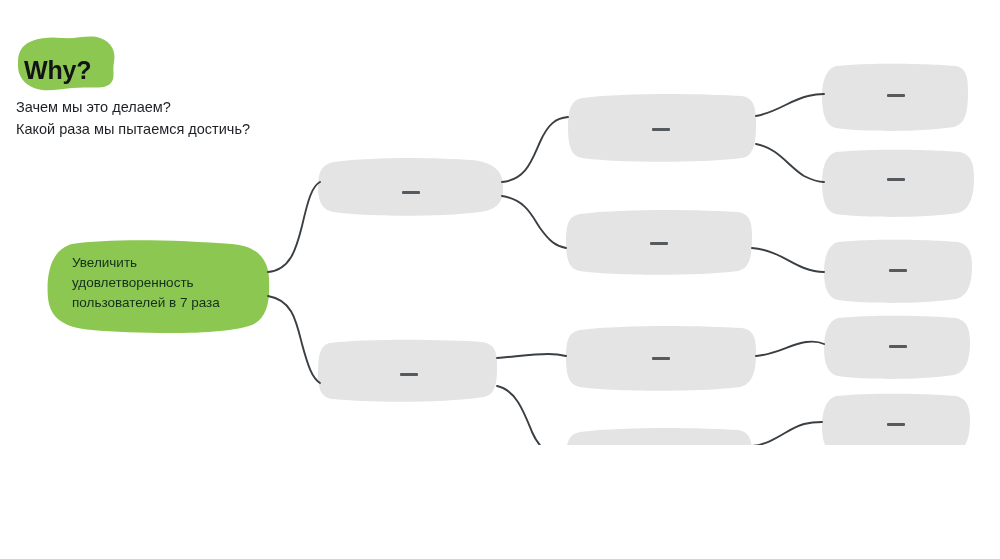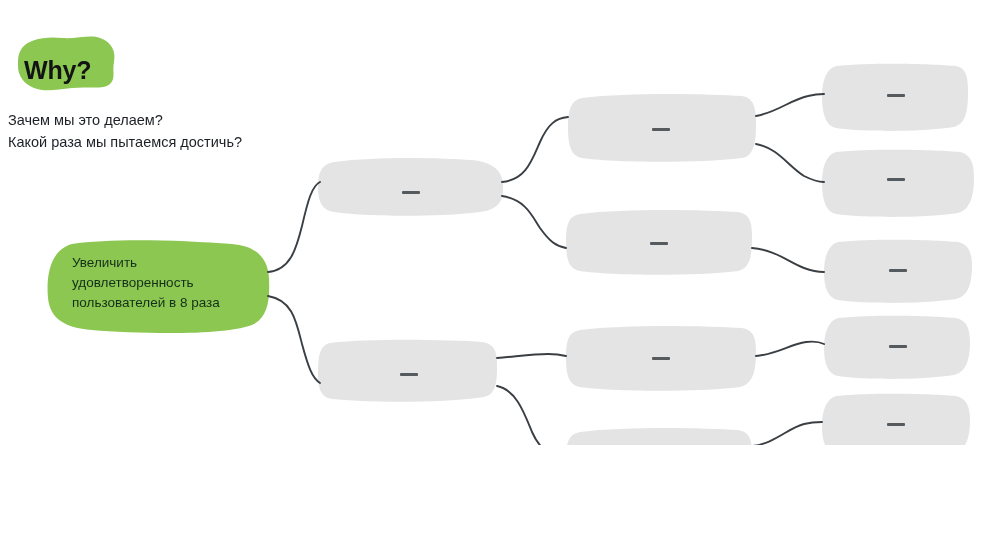--- a/index.html
+++ b/index.html
@@ -30,24 +30,23 @@
     left: 24px;
     top: 56px;
     font-size: 25px;
     font-weight: bold;
     color: #111314;
     letter-spacing: -0.2px;
     z-index: 4;
   }
   .hdr-lines {
     position: absolute;
-    left: 8px;
+    left: 16px;
     top: 96px;
     z-index: 4;
-    margin-top: 13px;
   }
   .hdr-line {
     font-size: 14.5px;
     color: #1d2125;
     line-height: 22px;
     white-space: nowrap;
   }
   .goal-text {
     position: absolute;
     left: 72px;
@@ -192,21 +191,21 @@
     </g>
   </svg>
 
   <div class="why-badge">Why?</div>
 
   <div class="hdr-lines">
     <div class="hdr-line">Зачем мы это делаем?</div>
     <div class="hdr-line">Какой раза мы пытаемся достичь?</div>
   </div>
 
-  <div class="goal-text">Увеличить удовлетворенность пользователей в 8 раза</div>
+  <div class="goal-text">Увеличить удовлетворенность пользователей в 7 раза</div>
 
   <div class="node-dash" style="left:402px; top:191px;"></div>
   <div class="node-dash" style="left:400px; top:373px;"></div>
 
   <div class="node-dash" style="left:652px; top:128px;"></div>
   <div class="node-dash" style="left:650px; top:242px;"></div>
   <div class="node-dash" style="left:652px; top:357px;"></div>
   <div class="node-dash" style="left:650px; top:460px;"></div>
 
   <div class="node-dash" style="left:887px; top:94px;"></div>

